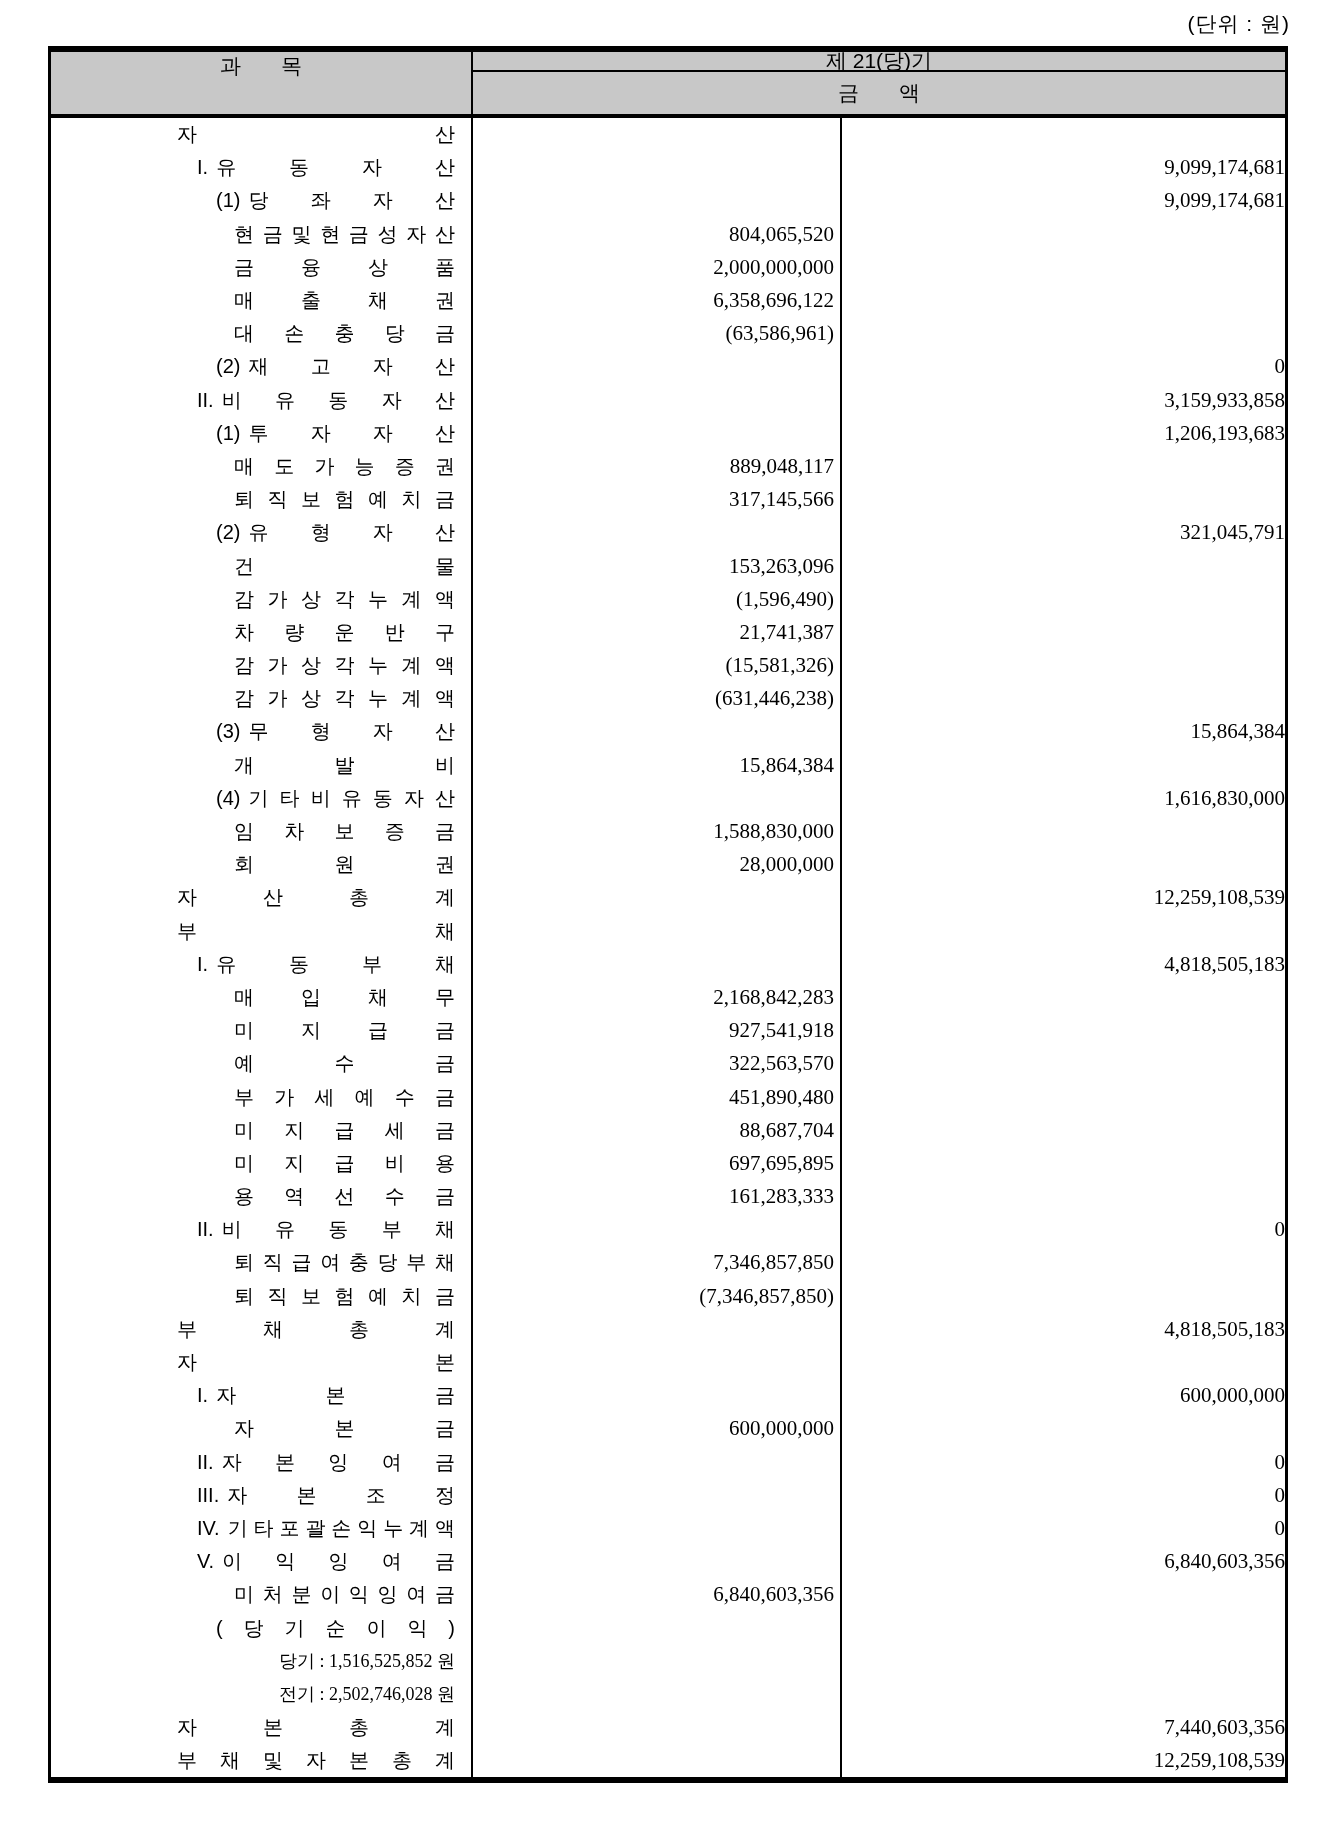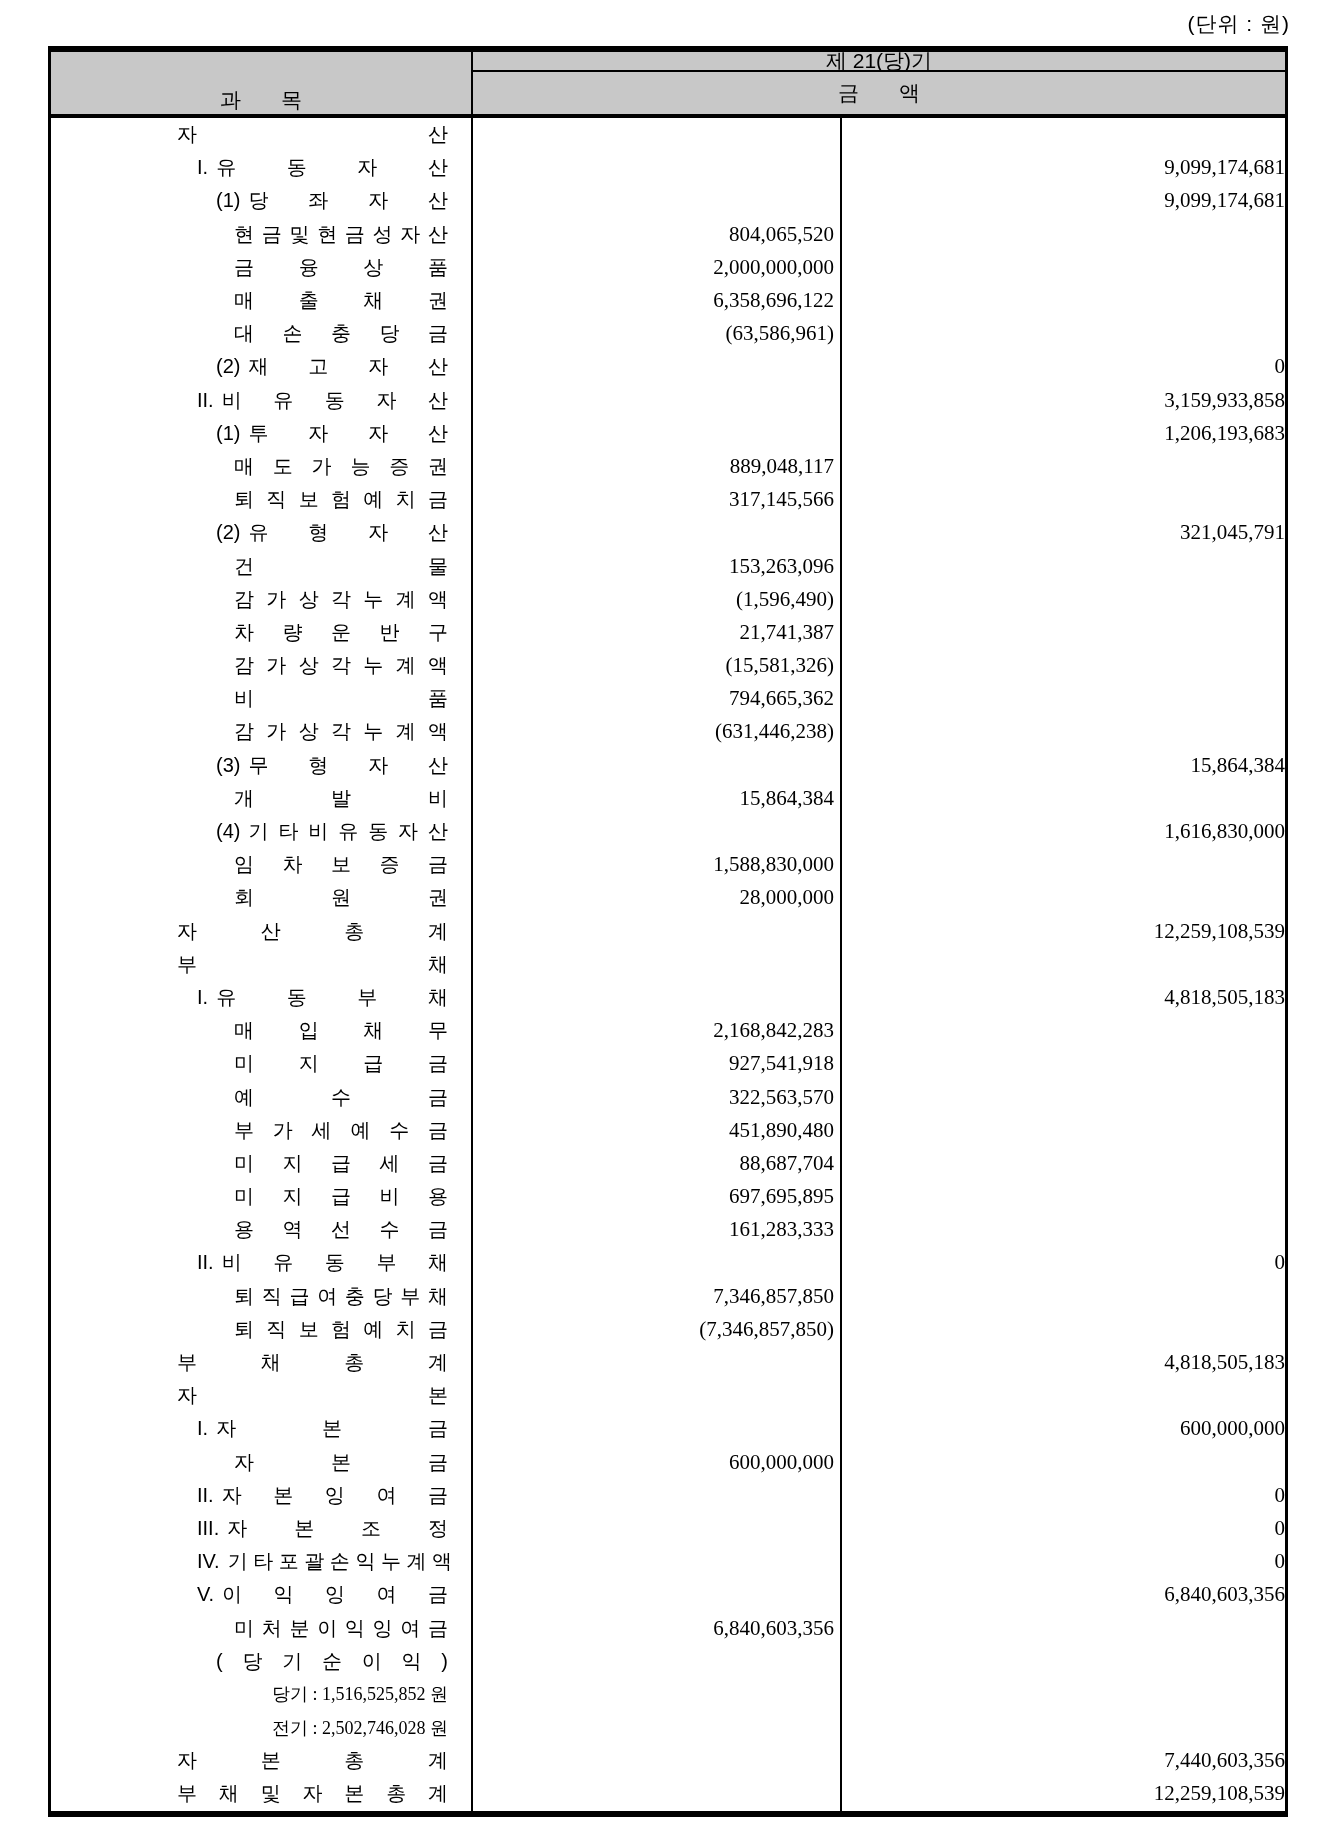--- a/index.html
+++ b/index.html
@@ -33,21 +33,21 @@
   
   .thead {
     display: flex;
     border-bottom: 4px solid #000;
     background: #c8c8c8;
   }
   .th-account {
     width: 422px;
     border-right: 2px solid #000;
     display: flex;
-    align-items: flex-end;
+    align-items: flex-start;
     justify-content: center;
     font-size: 21px;
   }
   .th-account .wide-gap { word-spacing: 34px; }
   .th-right { flex: 1; display: flex; flex-direction: column; }
   .th-period {
     height: 20px;
     border-bottom: 2px solid #000;
     display: flex;
     align-items: center;
@@ -63,21 +63,21 @@
   }
   .th-amount .wide-gap { word-spacing: 34px; }
   
   .tbody { background: #fff; }
   .row { display: flex; height: 33.2px; }
   .c1 {
     width: 422px;
     border-right: 2px solid #000;
     display: flex;
     align-items: center;
-    padding-right: 23px;
+    padding-right: 16px;
     font-size: 20px;
     overflow: hidden;
   }
   .c1.ind0 { padding-left: 126px; }
   .c1.ind1 { padding-left: 146px; }
   .c1.ind2 { padding-left: 165px; }
   .c1.ind3 { padding-left: 183px; }
   .prefix { white-space: pre; margin-right: 8px; font-size: 20px; }
   .lab {
     flex: 1;
@@ -332,32 +332,20 @@
     <div class="c2">
       <span class="num">(15,581,326)</span>
     </div>
     <div class="c3">
       <span class="num"></span>
     </div>
   </div>
       <div class="row">
     <div class="c1 ind3">
 
-      <span class="lab">비 품</span>
-    </div>
-    <div class="c2">
-      <span class="num">794,665,362</span>
-    </div>
-    <div class="c3">
-      <span class="num"></span>
-    </div>
-  </div>
-      <div class="row">
-    <div class="c1 ind3">
-
       <span class="lab">감 가 상 각 누 계 액</span>
     </div>
     <div class="c2">
       <span class="num">(631,446,238)</span>
     </div>
     <div class="c3">
       <span class="num"></span>
     </div>
   </div>
       <div class="row">

